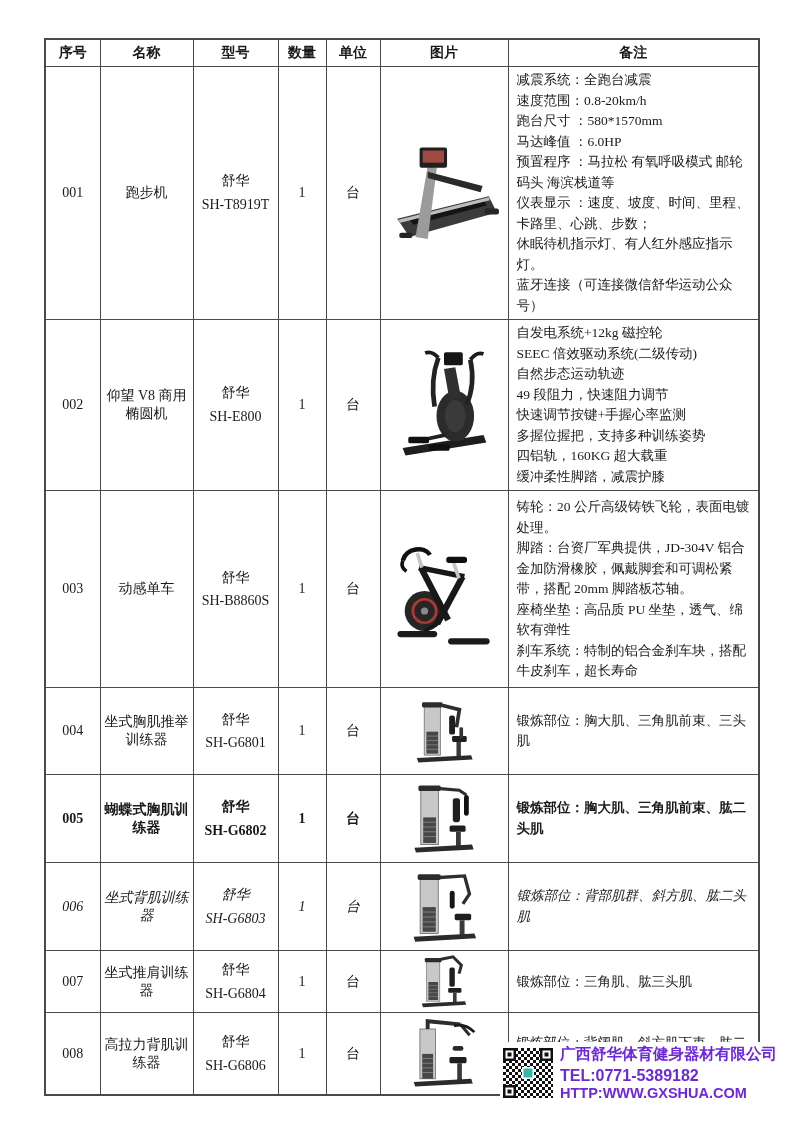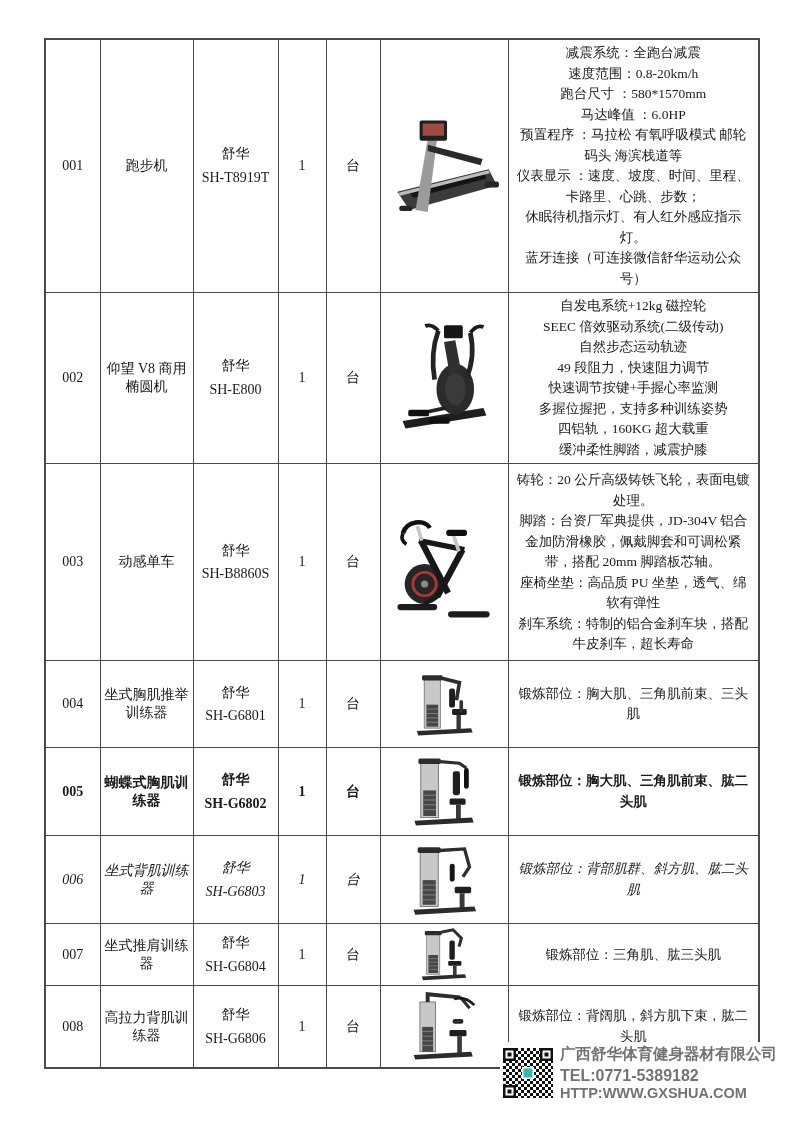--- a/index.html
+++ b/index.html
@@ -11,38 +11,38 @@
   table.main{
     position:absolute;left:44px;top:38px;width:714px;
     border-collapse:collapse;table-layout:fixed;
     border:2px solid #4a4a4a;background:#fff;
   }
   td,th{border:1px solid #4a4a4a;padding:0;overflow:hidden;}
   .title-cell{height:40px;font-size:23px;font-weight:bold;text-align:center;letter-spacing:1px;}
   thead th.colh{height:26px;font-size:14px;font-weight:bold;text-align:center;}
   td.center{text-align:center;font-size:14px;vertical-align:middle;}
   td.model div{line-height:1.7;}
-  td.remarks{font-size:13.5px;line-height:1.52;padding:3px 8px;vertical-align:middle;text-align:center;}
+  td.remarks{font-size:13.5px;line-height:1.52;padding:3px 8px;vertical-align:middle;text-align:left;}
   td.img-cell{text-align:center;vertical-align:middle;}
   tbody tr:nth-child(1){height:207px;}
   tbody tr:nth-child(2){height:163px;}
   tbody tr:nth-child(3){height:197px;}
   tbody tr:nth-child(4){height:87px;padding-left:36px;}
   tbody tr:nth-child(5){height:88px;font-weight:bold;}
   tbody tr:nth-child(6){height:88px;font-style:italic;}
   tbody tr:nth-child(7){height:62px;}
   tbody tr:nth-child(8){height:82px;}
   svg.eq{display:block;margin:0 auto;}
   .eq-1{width:122px;} .eq-2{width:94px;} .eq-3{width:104px;}
   .eq-4{width:66px;} .eq-5{width:72px;} .eq-6{width:74px;}
   .eq-7{width:54px;} .eq-8{width:70px;}
   .watermark{
     position:absolute;left:500px;top:1042px;width:266px;min-height:64px;
     background:#ffffff;display:flex;align-items:flex-start;gap:7px;padding:3px 0 3px 3px;
-    font-family:"Liberation Sans","DejaVu Sans",sans-serif;font-weight:bold;color:#737373;
+    font-family:"Liberation Sans","DejaVu Sans",sans-serif;font-weight:bold;color:#6d28d9;
   }
   .qr{width:50px;height:50px;flex:0 0 auto;margin-top:3px;}
   .wm-lines{display:flex;flex-direction:column;}
   .wm-company{font-size:15.5px;line-height:1.15;white-space:nowrap;}
   .wm-tel{font-size:16px;margin-top:4px;}
   .wm-web{font-size:14.5px;}
 </style>
 </head>
 <body>
 
@@ -50,20 +50,29 @@
   <colgroup>
     <col style="width:55px">
       <col style="width:93px">
       <col style="width:85px">
     <col style="width:48px">
       <col style="width:54px">
       <col style="width:128px">
     <col style="width:251px">
   </colgroup>
   <thead>
+    <tr>
+      <th class="colh">序号</th>
+      <th class="colh">名称</th>
+      <th class="colh">型号</th>
+      <th class="colh">数量</th>
+      <th class="colh">单位</th>
+      <th class="colh">图片</th>
+      <th class="colh">备注</th>
+    </tr>
   </thead>
   <tbody>
       <tr>
         <td class="center">001</td>
         <td class="center">跑步机</td>
         <td class="center model">
           <div>舒华</div>
           <div>SH-T8919T</div>
         </td>
         <td class="center">1</td>

